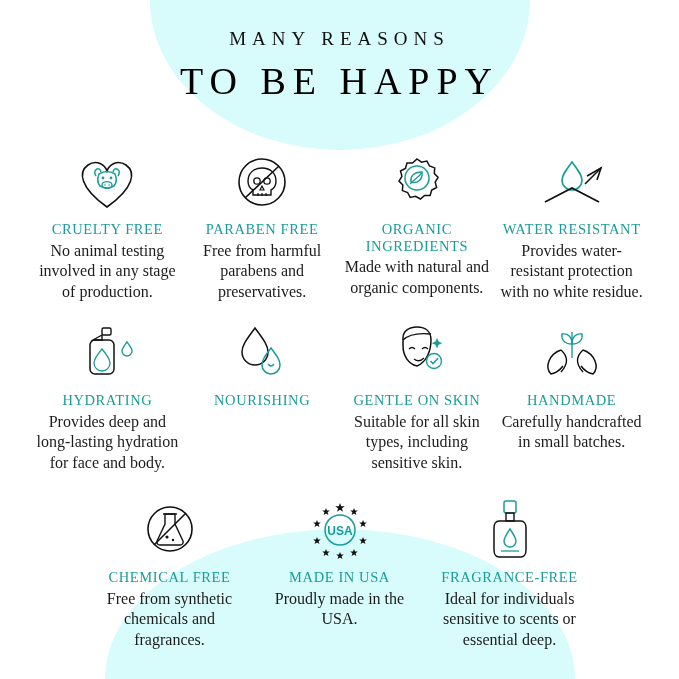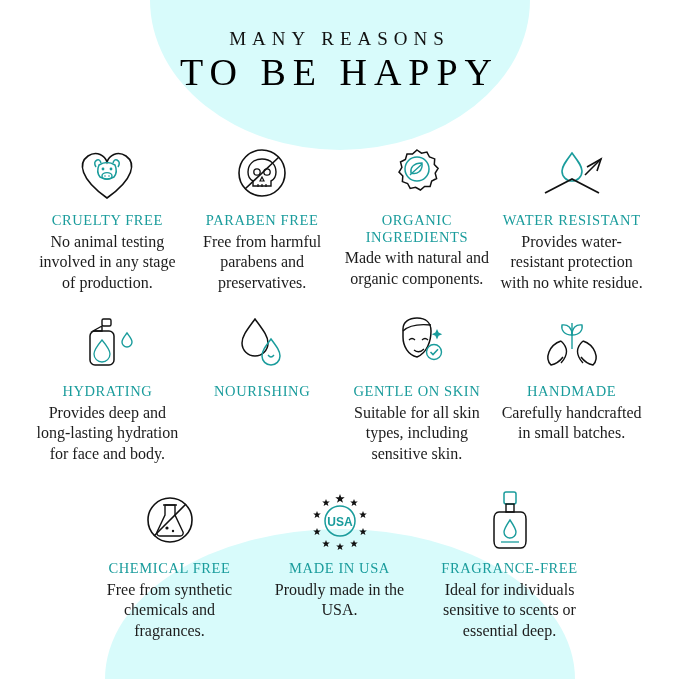--- a/index.html
+++ b/index.html
@@ -53,20 +53,21 @@
     letter-spacing: 6px;
     color: #111111;
     margin-top: 28px;
     font-family: "Liberation Serif", serif;
   }
   .headline {
     text-align: center;
     font-size: 38px;
     letter-spacing: 7px;
     color: #000000;
+    margin-top: 9px;
     font-family: "Liberation Serif", serif;
   }
   .grid {
     margin-top: 46px;
     display: flex;
     flex-wrap: wrap;
     flex-direction: column;
   }
   .row {
     display: flex;

